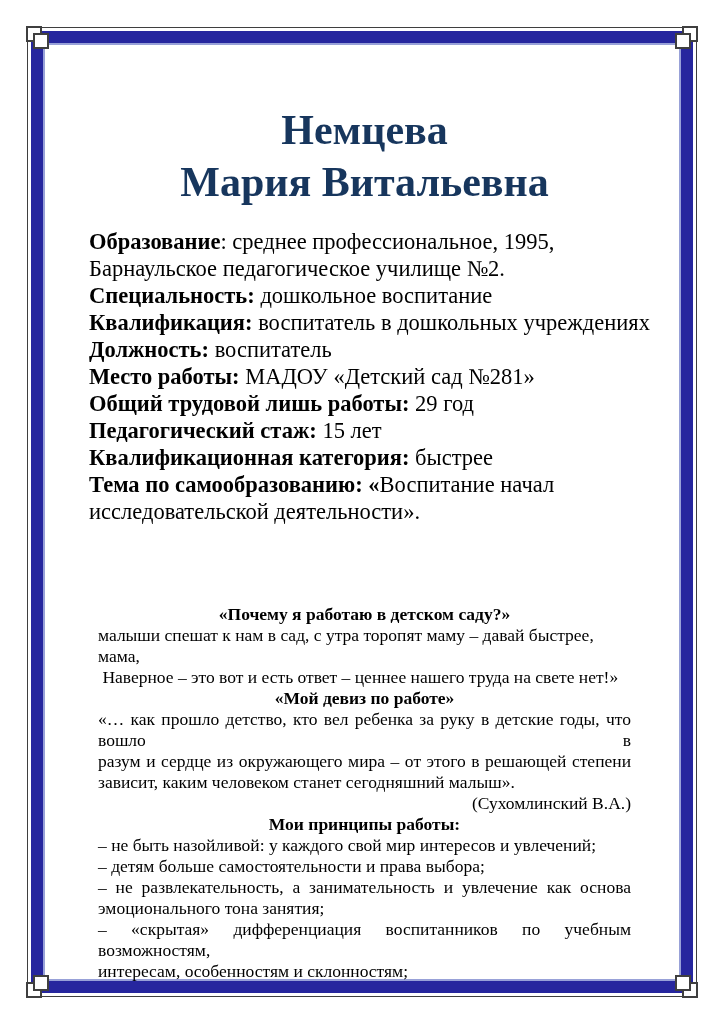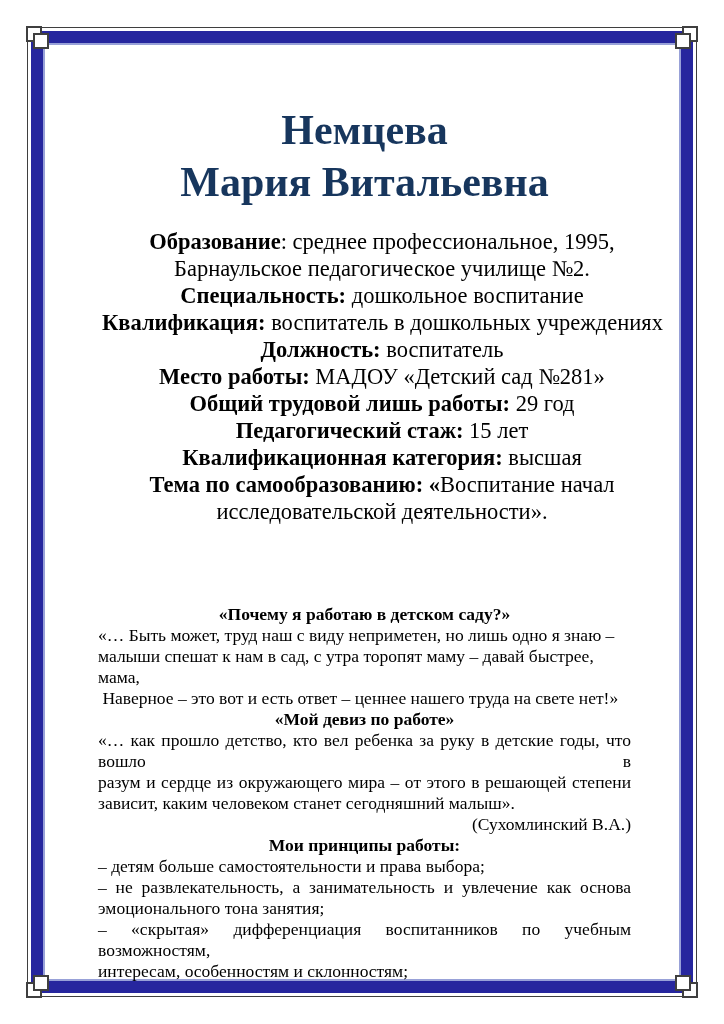--- a/index.html
+++ b/index.html
@@ -39,22 +39,22 @@
   
   .title {
     position: absolute; left: 98px; top: 104px; width: 533px;
     text-align: center;
     font-size: 42px; line-height: 52px; font-weight: bold;
     color: #17365d;
   }
 
   
   .info {
-    position: absolute; left: 102px; top: 228px; width: 560px;
-    font-size: 22.5px; line-height: 27px; text-align: center;
+    position: absolute; left: 89px; top: 228px; width: 560px;
+    font-size: 22.5px; line-height: 27px;
   }
   .info .line { white-space: pre; }
 
   
   .quotes {
     position: absolute; left: 98px; top: 604px; width: 533px;
     font-size: 17.5px; line-height: 21px;
   }
   .bold { font-weight: bold; }
   .line.c { text-align: center; }
@@ -86,36 +86,36 @@
 
   <div class="info">
       <div class="line"><span class="bold">Образование</span><span>: среднее профессиональное, 1995,</span></div>
       <div class="line"><span>Барнаульское педагогическое училище №2.</span></div>
       <div class="line"><span class="bold">Специальность:</span><span> дошкольное воспитание</span></div>
       <div class="line"><span class="bold">Квалификация:</span><span> воспитатель в дошкольных учреждениях</span></div>
       <div class="line"><span class="bold">Должность:</span><span> воспитатель</span></div>
       <div class="line"><span class="bold">Место работы:</span><span> МАДОУ «Детский сад №281»</span></div>
       <div class="line"><span class="bold">Общий трудовой лишь работы:</span><span> 29 год</span></div>
       <div class="line"><span class="bold">Педагогический стаж:</span><span> 15 лет</span></div>
-      <div class="line"><span class="bold">Квалификационная категория:</span><span> высшая</span></div>
+      <div class="line"><span class="bold">Квалификационная категория:</span><span> быстрее</span></div>
       <div class="line"><span class="bold">Тема по самообразованию: «</span><span>Воспитание начал</span></div>
       <div class="line"><span>исследовательской деятельности».</span></div>
     </div>
 
   <div class="quotes">
       <div class="line c"><span class="bold">«Почему я работаю в детском саду?»</span></div>
-      <div class="line"><span>«… Быть может, труд наш с виду неприметен, но лишь одно я знаю –</span></div>
       <div class="line"><span>малыши спешат к нам в сад, с утра торопят маму – давай быстрее, мама,</span></div>
       <div class="line"><span>&nbsp;Наверное – это вот и есть ответ – ценнее нашего труда на свете нет!»</span></div>
       <div class="line c"><span class="bold">«Мой девиз по работе»</span></div>
       <div class="line j"><span>«… как прошло детство, кто вел ребенка за руку в детские годы, что вошло в</span></div>
       <div class="line j"><span>разум и сердце из окружающего мира – от этого в решающей степени</span></div>
       <div class="line"><span>зависит, каким человеком станет сегодняшний малыш».</span></div>
       <div class="line r"><span>(Сухомлинский В.А.)</span></div>
       <div class="line c"><span class="bold">Мои принципы работы:</span></div>
+      <div class="line"><span>– не быть назойливой: у каждого свой мир интересов и увлечений;</span></div>
       <div class="line"><span>– детям больше самостоятельности и права выбора;</span></div>
       <div class="line j"><span>– не развлекательность, а занимательность и увлечение как основа</span></div>
       <div class="line"><span>эмоционального тона занятия;</span></div>
       <div class="line j"><span>– «скрытая» дифференциация воспитанников по учебным возможностям,</span></div>
       <div class="line"><span>интересам, особенностям и склонностям;</span></div>
     </div>
 
 </div>
 
 </body></html>

